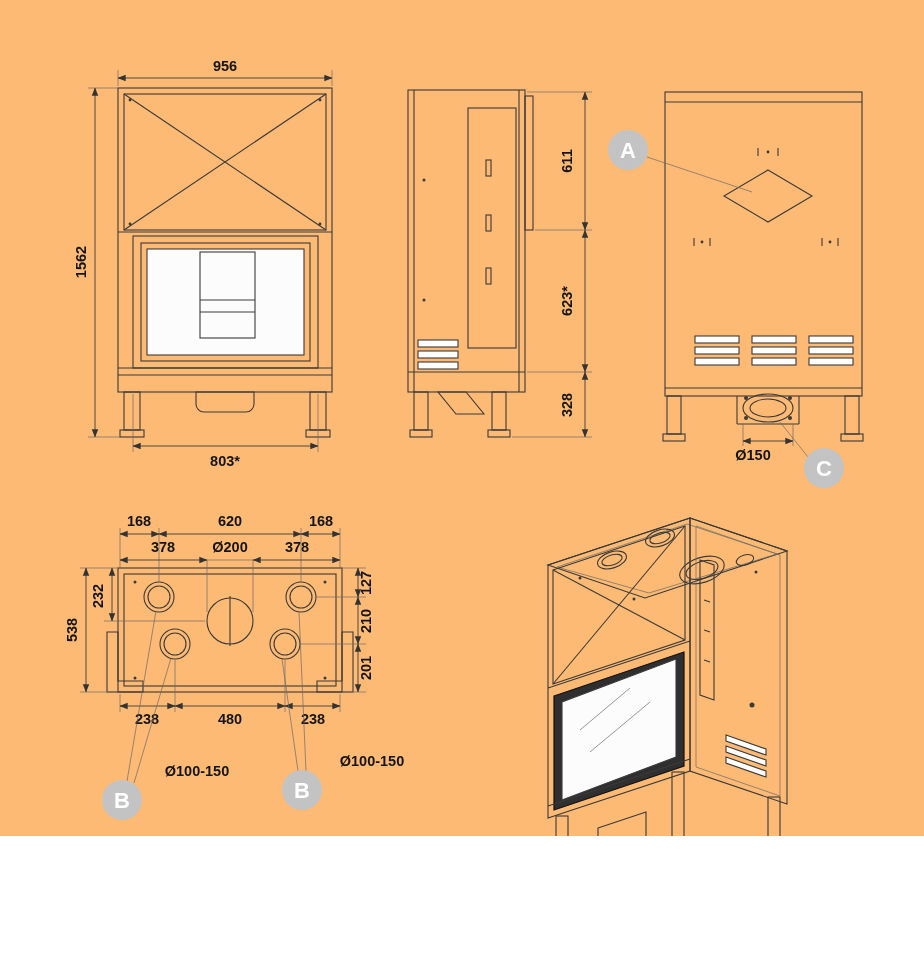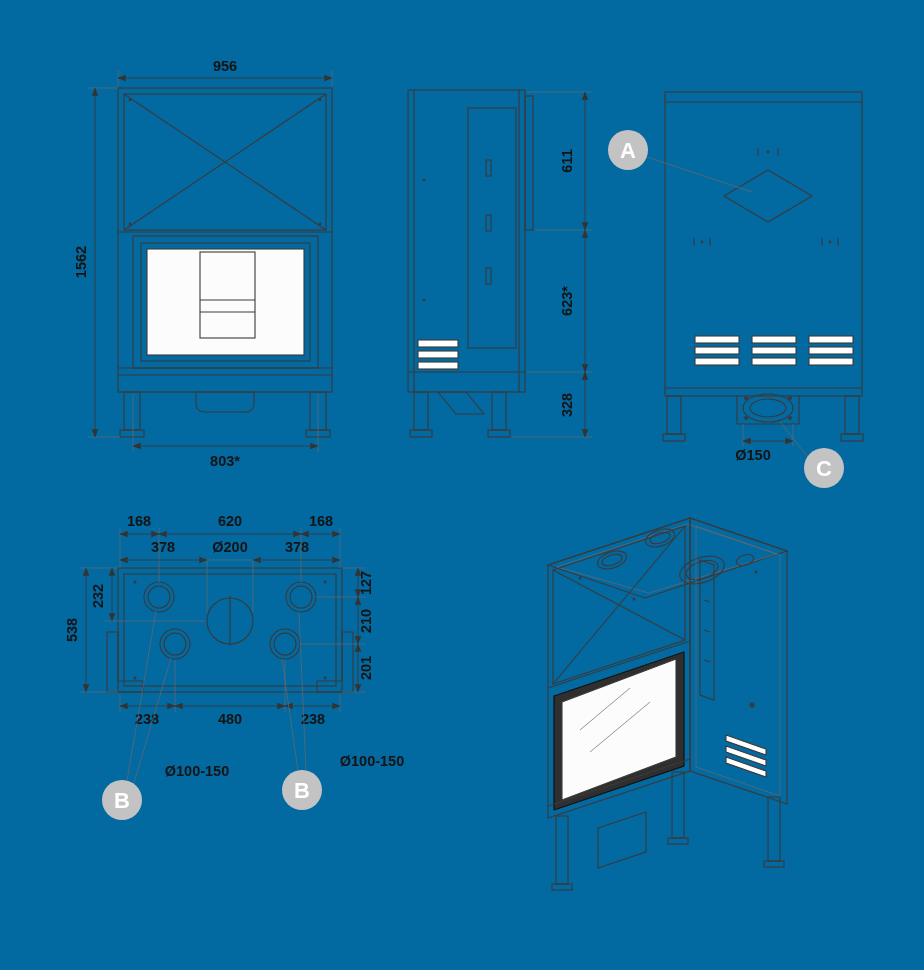--- a/index.html
+++ b/index.html
@@ -1,19 +1,19 @@
 <!DOCTYPE html>
 <html><head>
 <meta charset="utf-8">
 <style>
   html,body{margin:0;padding:0;background:#ffffff;}
   .canvas{
     position:relative;
-    width:924px;height:970px;
-    background:#0369a1;
+    width:924px;height:836px;
+    background:#fdba74;
     font-family:"Liberation Sans",sans-serif;
     overflow:hidden;
   }
   svg.d *{fill:none;stroke:#3a3a3a;stroke-width:1.1;stroke-linejoin:miter;stroke-linecap:butt;}
   svg.d .thin{stroke:#6a6a6a;stroke-width:0.7;}
   svg.d .dimln{stroke:#3a3a3a;stroke-width:0.9;}
   svg.d .slat{fill:#ffffff;}
   svg.d .dark{fill:#2f2f2f;stroke:#111111;stroke-width:1.2;}
   svg.d .glass{fill:#fcfcfc;}
   svg.d .badge{fill:#c3c3c3;stroke:none;}

